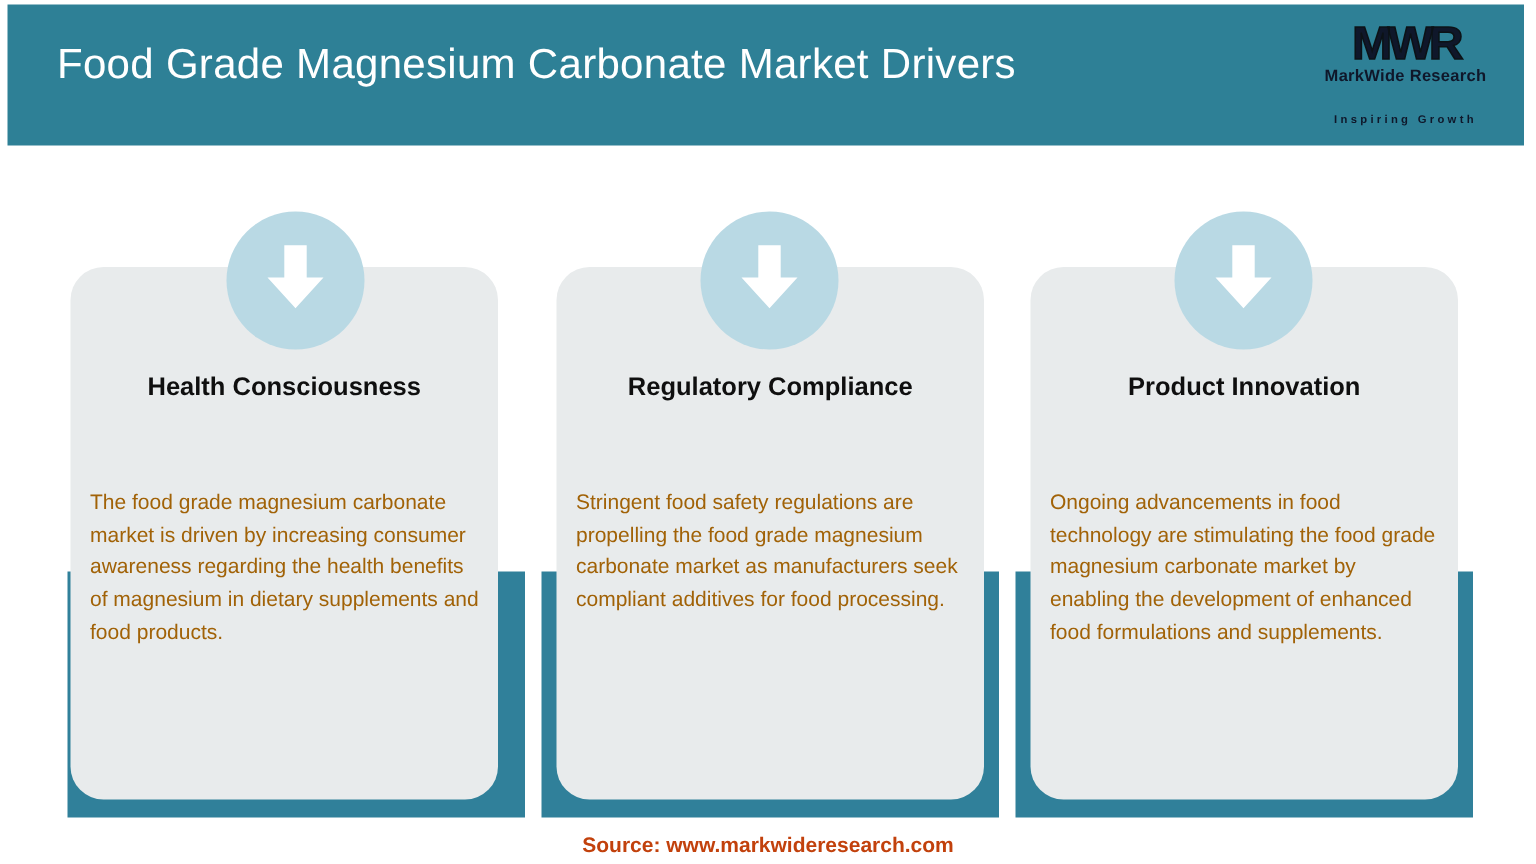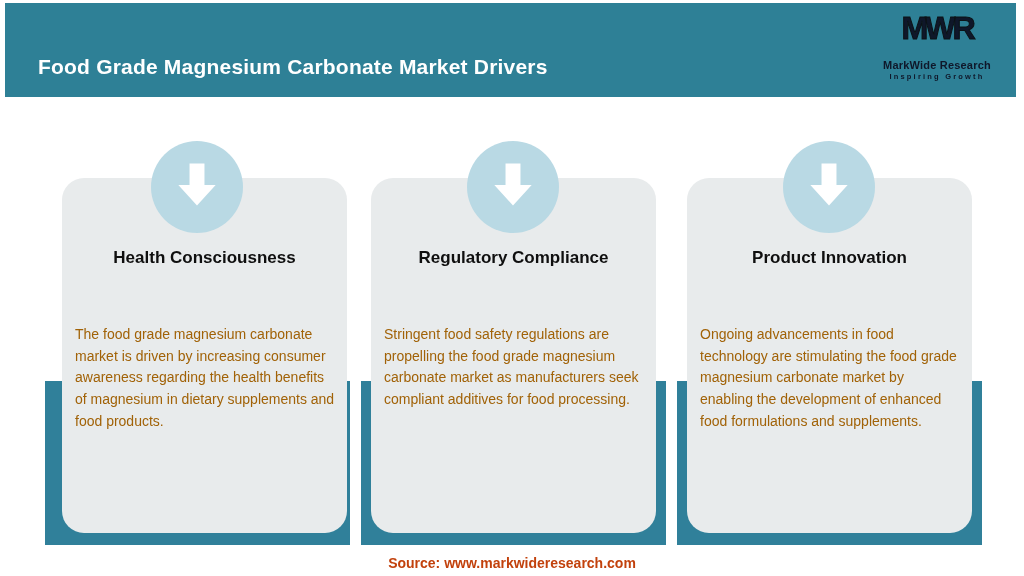--- a/index.html
+++ b/index.html
@@ -8,46 +8,46 @@
     position:relative; width:1024px; height:576px;
     background:#ffffff; overflow:hidden;
   }
   
   .header {
     position:absolute; left:5px; top:3px; width:1011px; height:94px;
     background:#2e8096;
   }
   .header-title {
     position:absolute; left:33px; top:24px;
-    color:#ffffff; font-size:21px; font-weight:bold; letter-spacing:0.2px;margin-top:28px;
+    color:#ffffff; font-size:28px; font-weight:normal; letter-spacing:0.2px;
   }
   .logo {
     position:absolute; right:14px; top:10px; width:130px;
     text-align:center; color:#0f172a;
   }
   .logo-abbr {
     font-size:31px; font-weight:bold; letter-spacing:-3px;
     transform:scaleX(1.04); line-height:1;
     -webkit-text-stroke:1px #0c1216;
   }
-  .logo-name { font-size:11px; font-weight:bold; margin-top:15px; letter-spacing:0.2px; }
-  .logo-tagline { font-size:7.5px; font-weight:bold; letter-spacing:2.2px; margin-top:1px; }
+  .logo-name { font-size:11px; font-weight:bold; margin-top:1px; letter-spacing:0.2px; }
+  .logo-tagline { font-size:7.5px; font-weight:bold; letter-spacing:2.2px; margin-top:18px; }
   
   .frame {
     position:absolute; top:381px; width:305px; height:164px;
     background:#30809a;
   }
   .frame-1 { left:45px; }
   .frame-2 { left:361px; }
   .frame-3 { left:677px; }
   .card {
     position:absolute; top:178px; width:285px; height:355px;
     background:#e8ebec; border-radius:22px;
   }
-  .card-1 { left:62px;padding-left:32px; }
+  .card-1 { left:47px;padding-left:32px; }
   .card-2 { left:371px; }
   .card-3 { left:687px; }
   .circle {
     position:absolute; top:141px; width:92px; height:92px;
     border-radius:50%; background:#b9d9e4;
     display:flex; align-items:center; justify-content:center;
   }
   .circle-1 { left:151px; }
   .circle-2 { left:467px; }
   .circle-3 { left:783px; }

